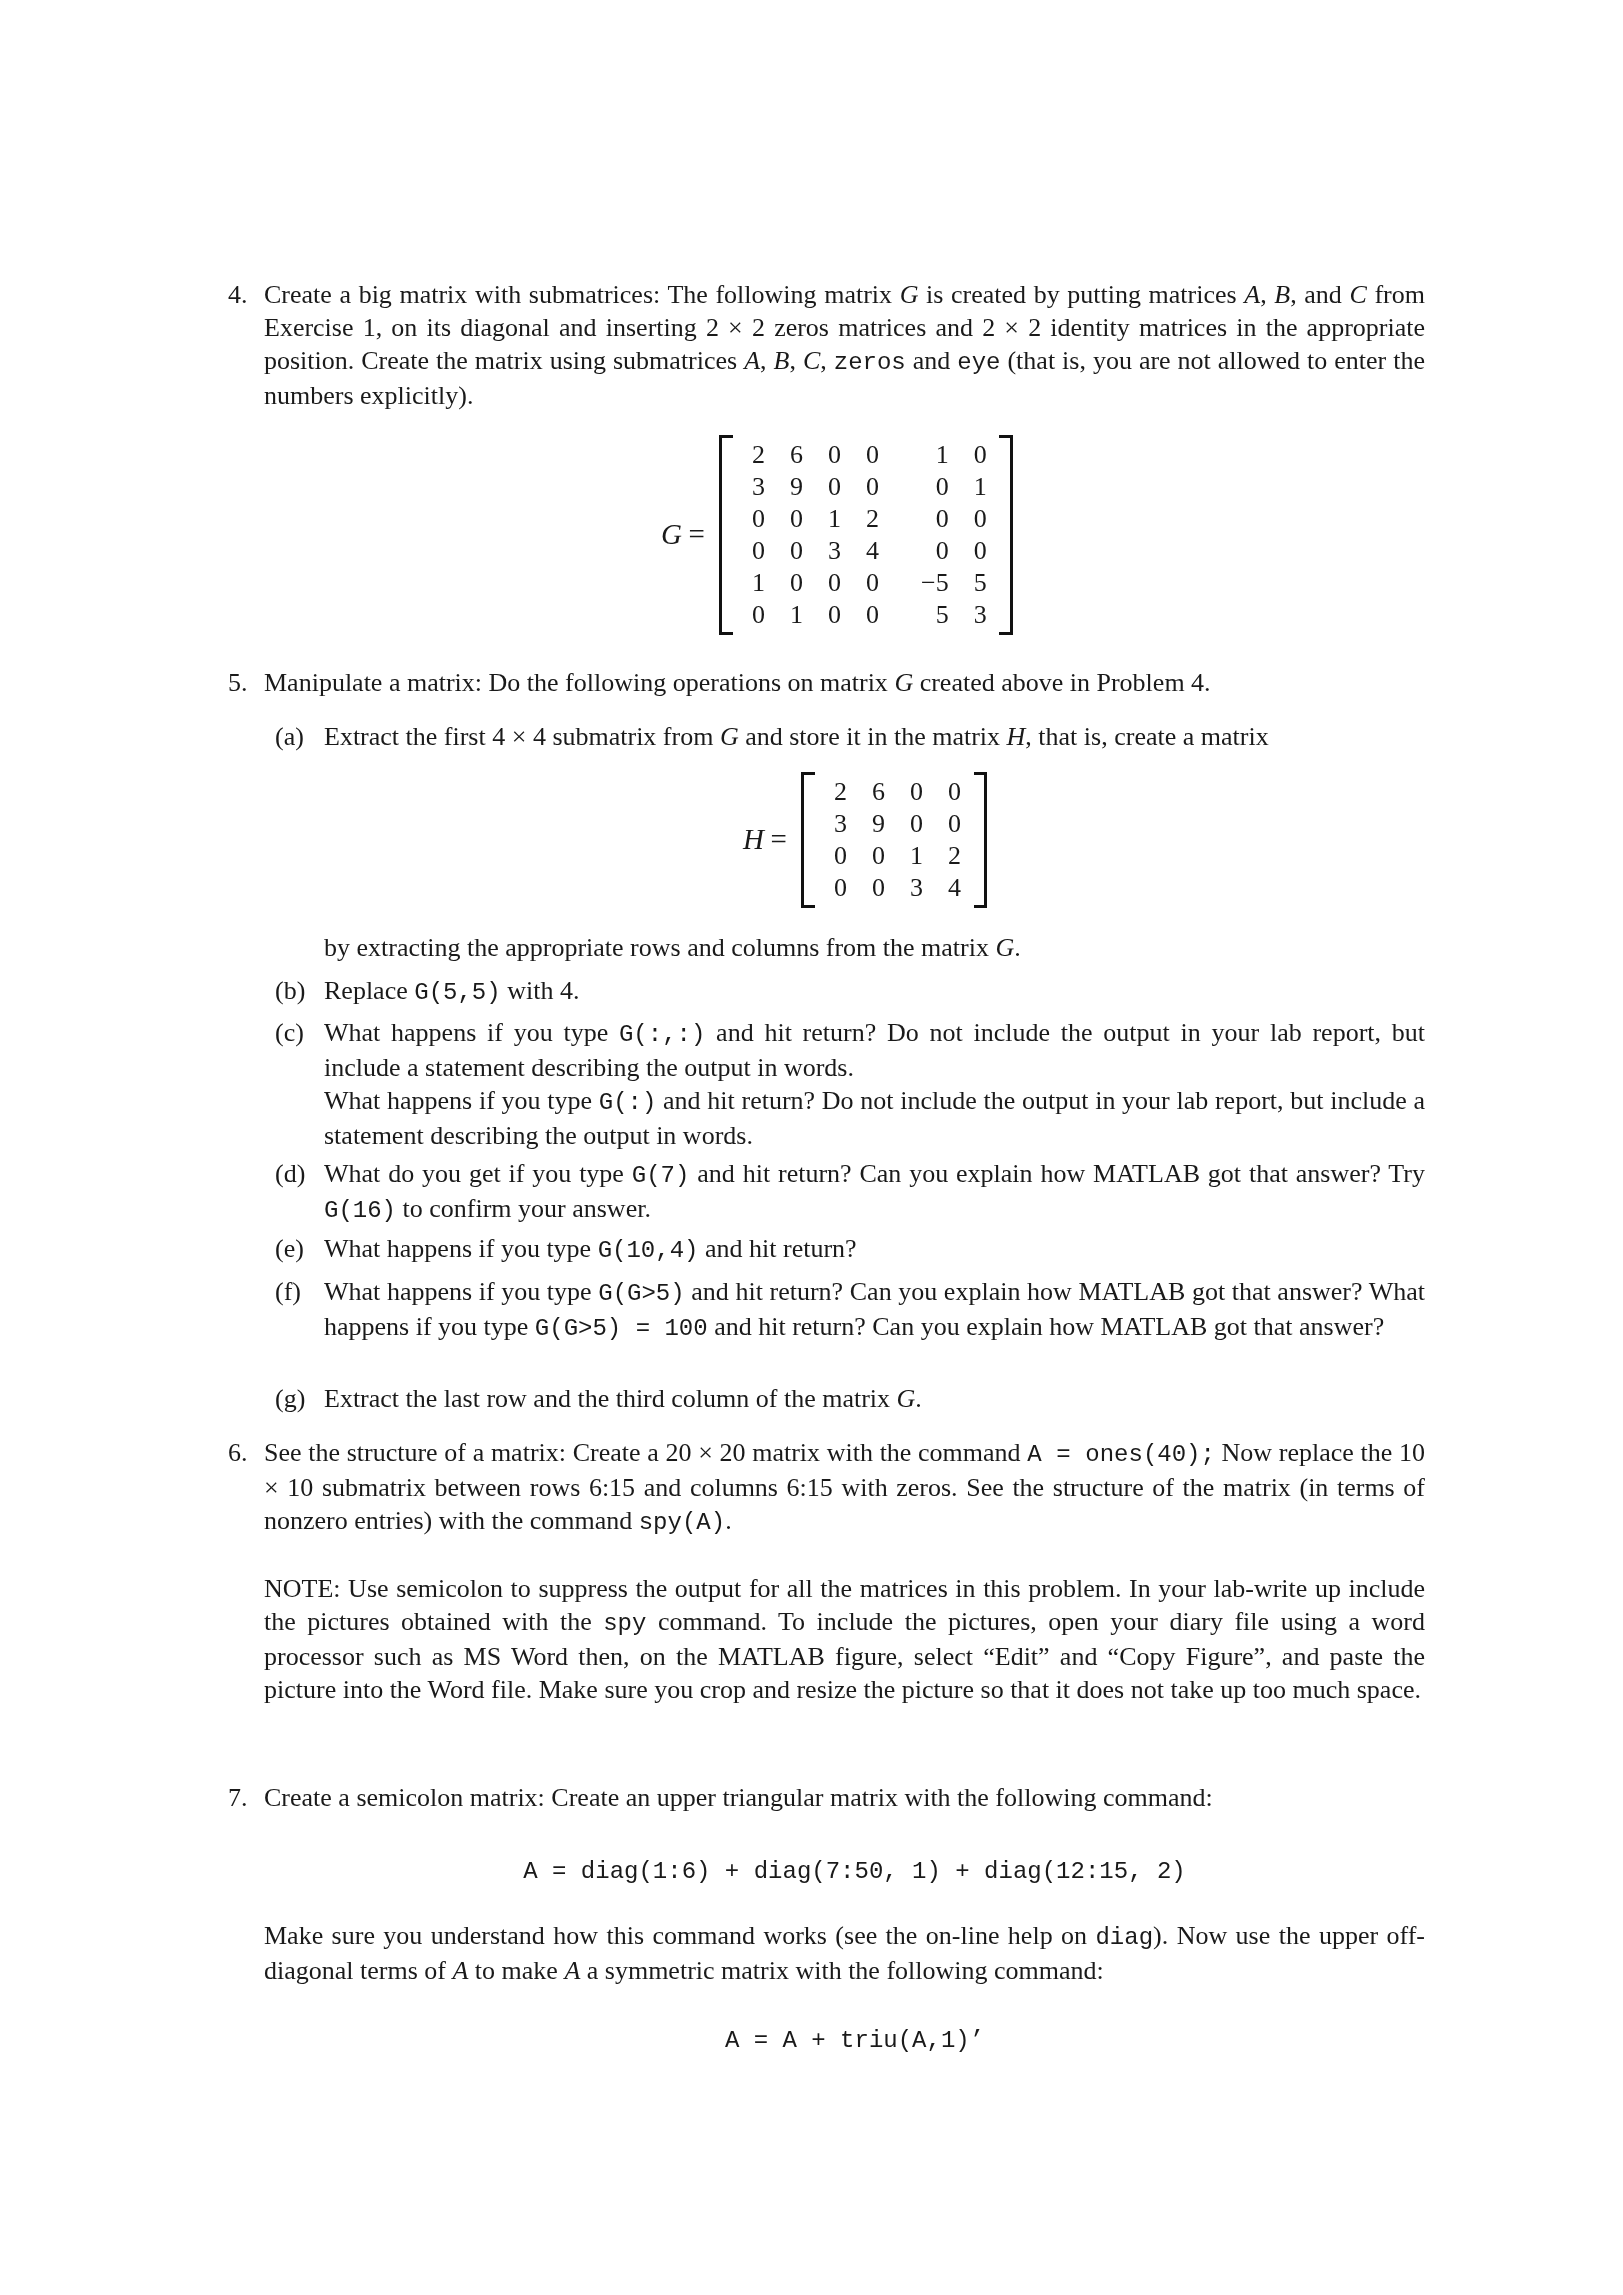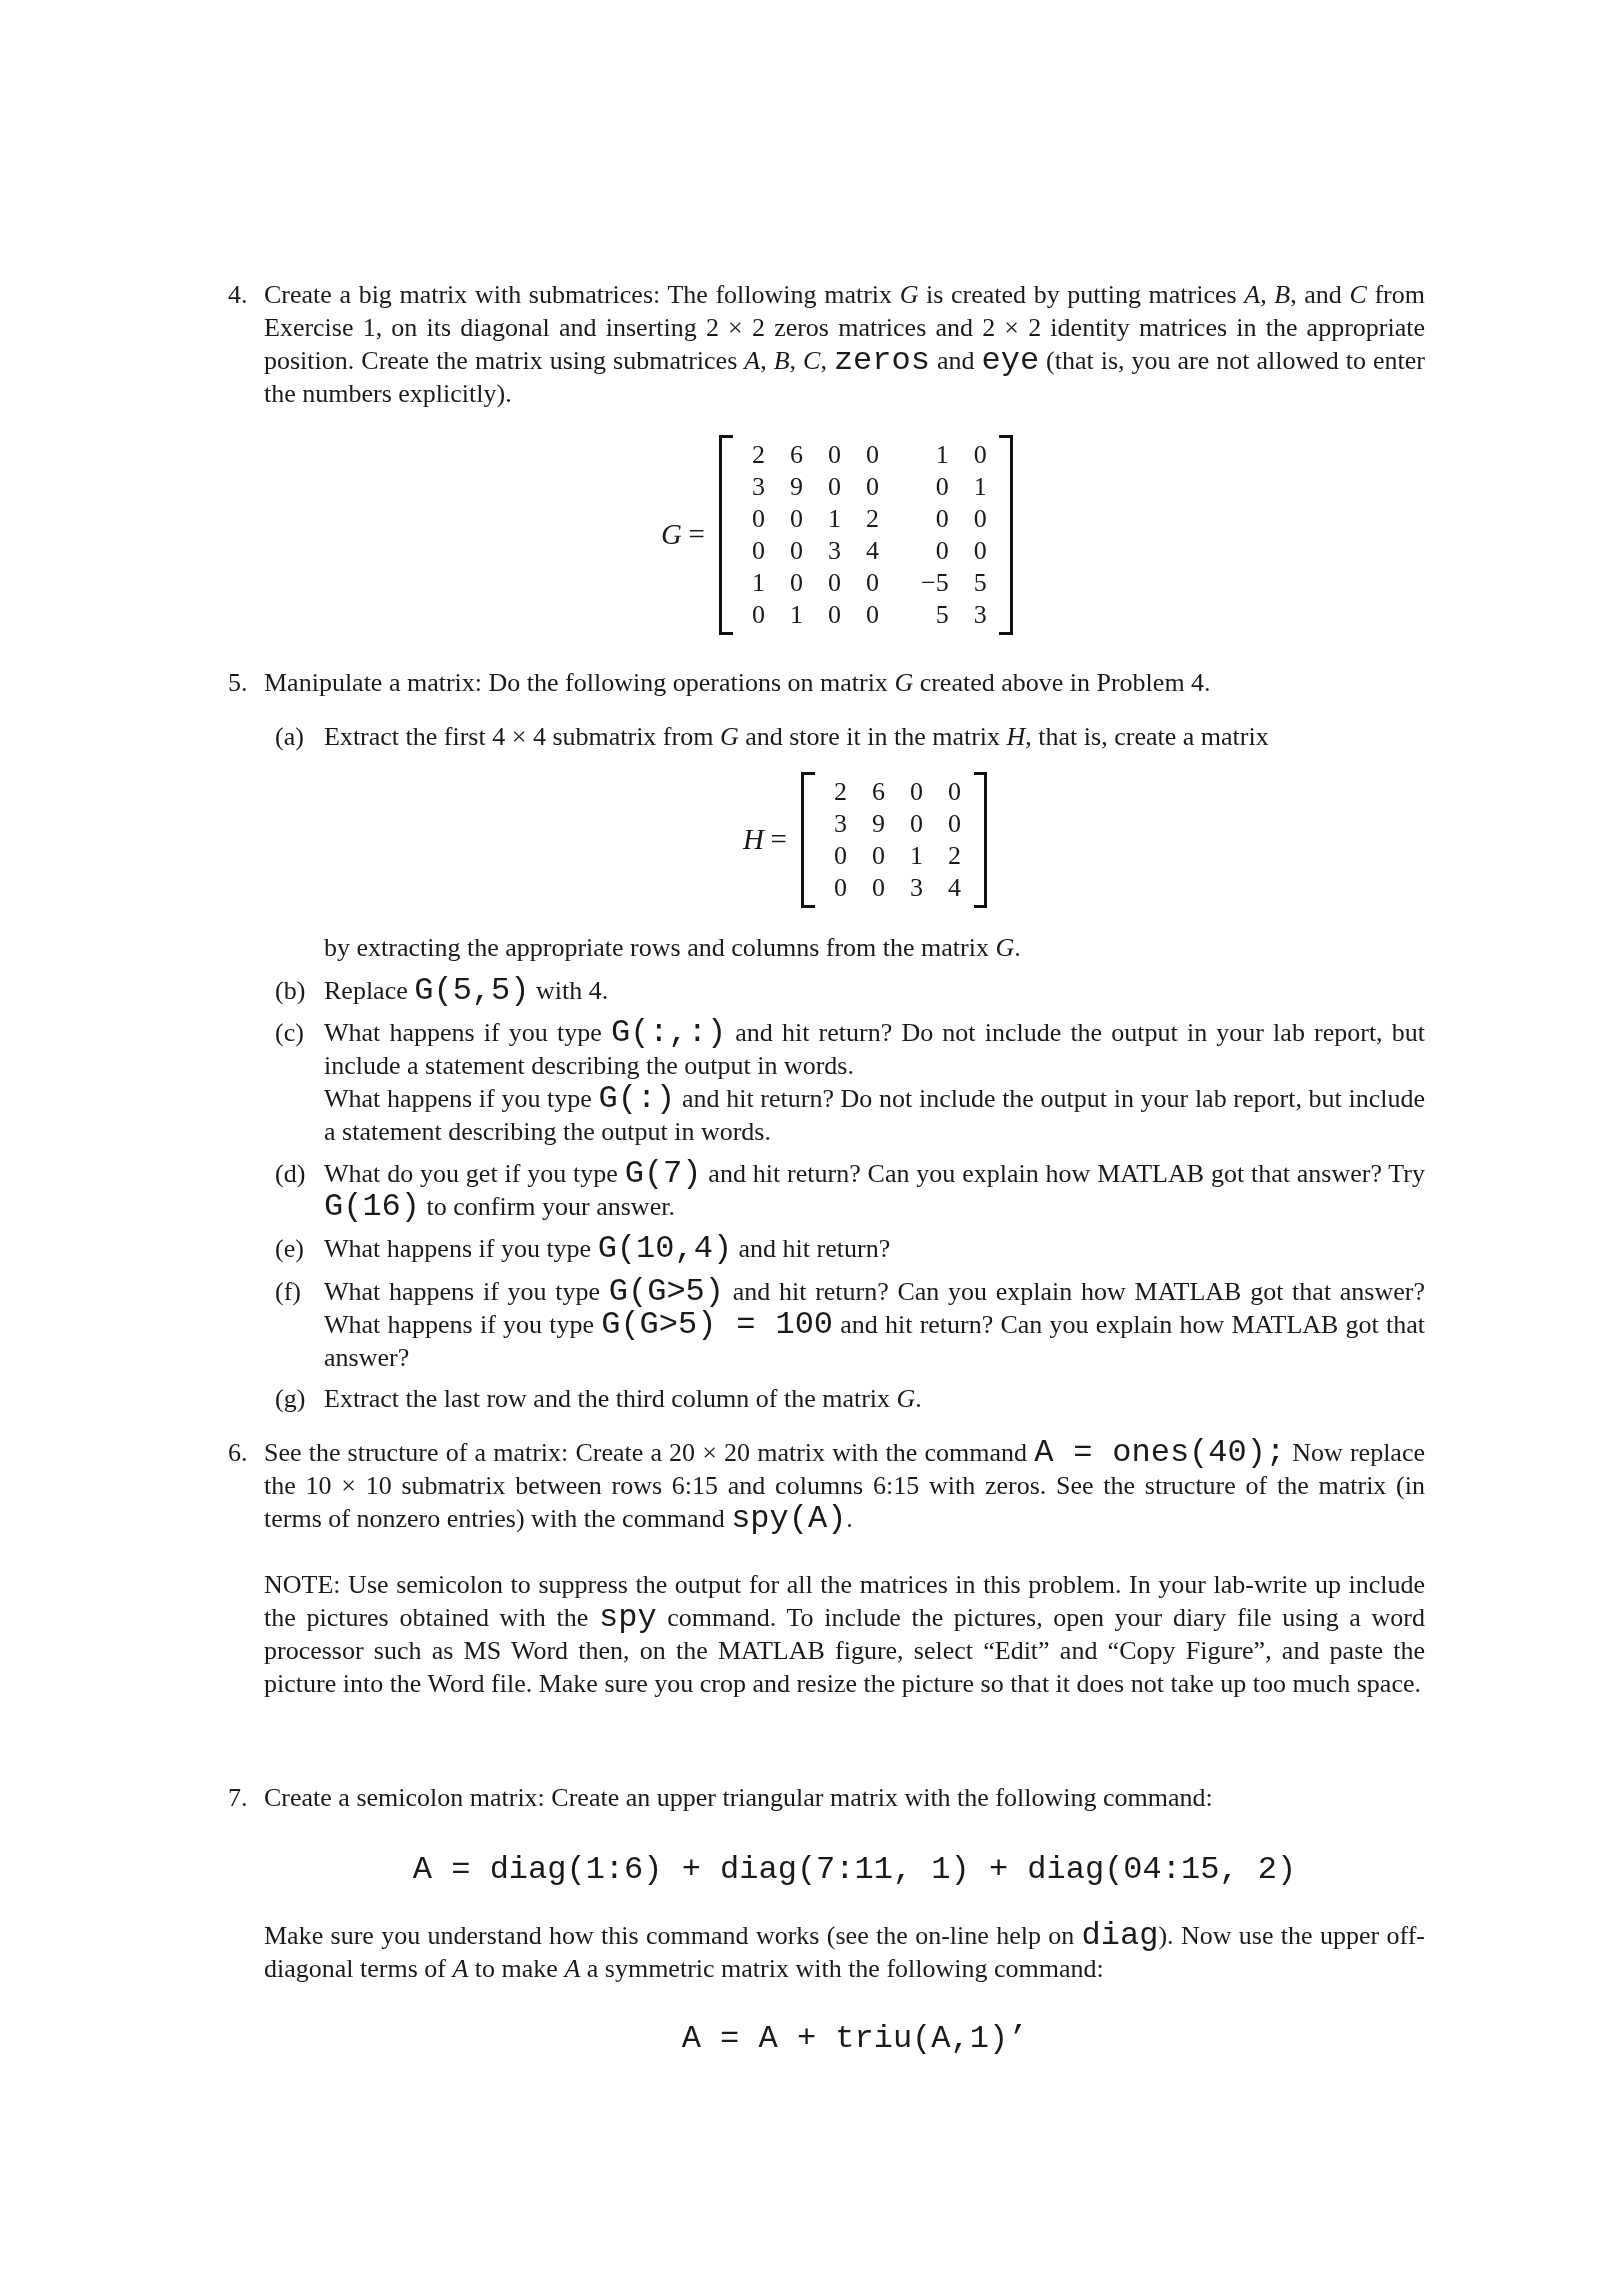--- a/index.html
+++ b/index.html
@@ -3,21 +3,21 @@
 <meta charset="utf-8">
 <style>
   html, body { margin: 0; padding: 0; background: #ffffff; }
   body {
     width: 1623px; height: 2295px; position: relative; overflow: hidden;
     font-family: "DejaVu Serif", "Liberation Serif", serif;
     color: #1a1a1a;
   }
   .page { position: absolute; left: 0; top: 0; width: 1623px; height: 2295px; }
   .text { font-family: "Liberation Serif", "DejaVu Serif", serif; font-size: 26px; line-height: 33px; }
-  .tt { font-family: "Liberation Mono", "DejaVu Sans Mono", monospace; font-size: 32px; }
+  .tt { font-family: "Liberation Mono", "DejaVu Sans Mono", monospace; font-size: 24px; }
   .b { font-weight: normal; }
   .i { font-style: italic; }
   .block { position: absolute; left: 264px; width: 1161px; text-align: justify; }
   .num { position: absolute; left: -36px; }
   .sub { position: absolute; left: 324px; width: 1101px; text-align: justify; }
   .sublabel { position: absolute; left: -49px; }
   .matrix-wrap { position: absolute; display: flex; align-items: center; }
   .mlabel { font-family: "Liberation Serif", serif; font-size: 29px; font-style: italic; margin-right: 14.4px; }
   .mlabel .eq { font-style: normal; margin-left: 6.5px; }
   .mbox { position: relative; }
@@ -192,21 +192,21 @@
     <br>
     <span>NOTE: Use semicolon to suppress the output for all the matrices in this problem. In your lab-write up include the pictures obtained with the </span><span class="tt">spy</span><span> command. To include the pictures, open your diary file using a word processor such as MS Word then, on the MATLAB figure, select “Edit” and “Copy Figure”, and paste the picture into the Word file. Make sure you crop and resize the picture so that it does not take up too much space.</span>
   </div>
 
   <div class="block text" style="top:1781px;">
     <span class="num">7.</span>
     <span class="b">Create a semicolon matrix:</span><span> Create an upper triangular matrix with the following command:</span>
   </div>
 
   <div class="center-line text" style="top:1853px; padding-left:43px;">
-    <span class="tt">A = diag(1:6) + diag(7:11, 1) + diag(04:15, 2)</span>
+    <span class="tt">A = diag(1:6) + diag(7:50, 1) + diag(12:15, 2)</span>
   </div>
 
   <div class="block text" style="top:1919px;">
     <span>Make sure you understand how this command works (see the on-line help on </span><span class="tt">diag</span><span>). Now use the upper off-diagonal terms of </span><span class="i">A</span><span> to make </span><span class="i">A</span><span> a symmetric matrix with the following command:</span>
   </div>
 
   <div class="center-line text" style="top:2022px; padding-left:43px;">
     <span class="tt">A = A + triu(A,1)’</span>
   </div>
 

